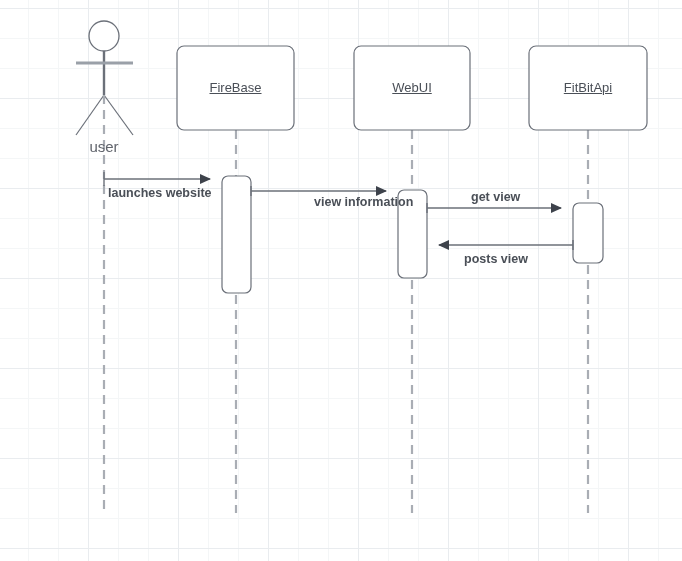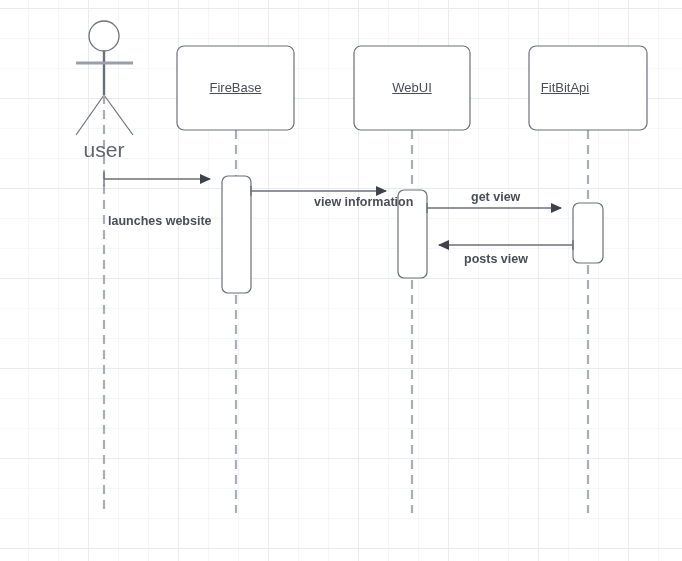--- a/index.html
+++ b/index.html
@@ -45,21 +45,21 @@
     text-align: center;
     font-size: 13px;
     color: #4a4f57;
     text-decoration: underline;
     white-space: nowrap;
     pointer-events: none;
   }
   .actor-label {
     position: absolute;
     text-align: center;
-    font-size: 21px;
+    font-size: 15px;
     color: #60646c;
     white-space: nowrap;
   }
   .msg-label {
     position: absolute;
     font-size: 12.5px;
     font-weight: bold;
     color: #4a4f57;
     white-space: nowrap;
   }
@@ -125,22 +125,22 @@
 
       <g>
         <line x1="573" y1="240" x2="573" y2="250" stroke="#6b7079" stroke-width="1.4"></line>
         <line x1="573" y1="245" x2="439" y2="245" stroke="#6b7079" stroke-width="1.4" marker-end="url(#arrowLeft)"></line>
       </g>
     </g>
   </svg>
 
   <div class="lifeline-box-label" style="left:177px; top:80px; width:117px;">FireBase</div>
   <div class="lifeline-box-label" style="left:354px; top:80px; width:116px;">WebUI</div>
-  <div class="lifeline-box-label" style="left:506px; top:80px; width:118px;">FitBitApi</div>
+  <div class="lifeline-box-label" style="left:529px; top:80px; width:118px;">FitBitApi</div>
 
   <div class="actor-label" style="left:64px; top:138px; width:80px;">user</div>
 
-  <div class="msg-label" style="left:108px; top:186px;margin-top:28px;">launches website</div>
+  <div class="msg-label" style="left:108px; top:186px;">launches website</div>
   <div class="msg-label" style="left:270px; top:195px;padding-left:44px;">view information</div>
   <div class="msg-label" style="left:471px; top:190px;">get view</div>
   <div class="msg-label" style="left:464px; top:252px;">posts view</div>
 
 </div>
 
 </body></html>

